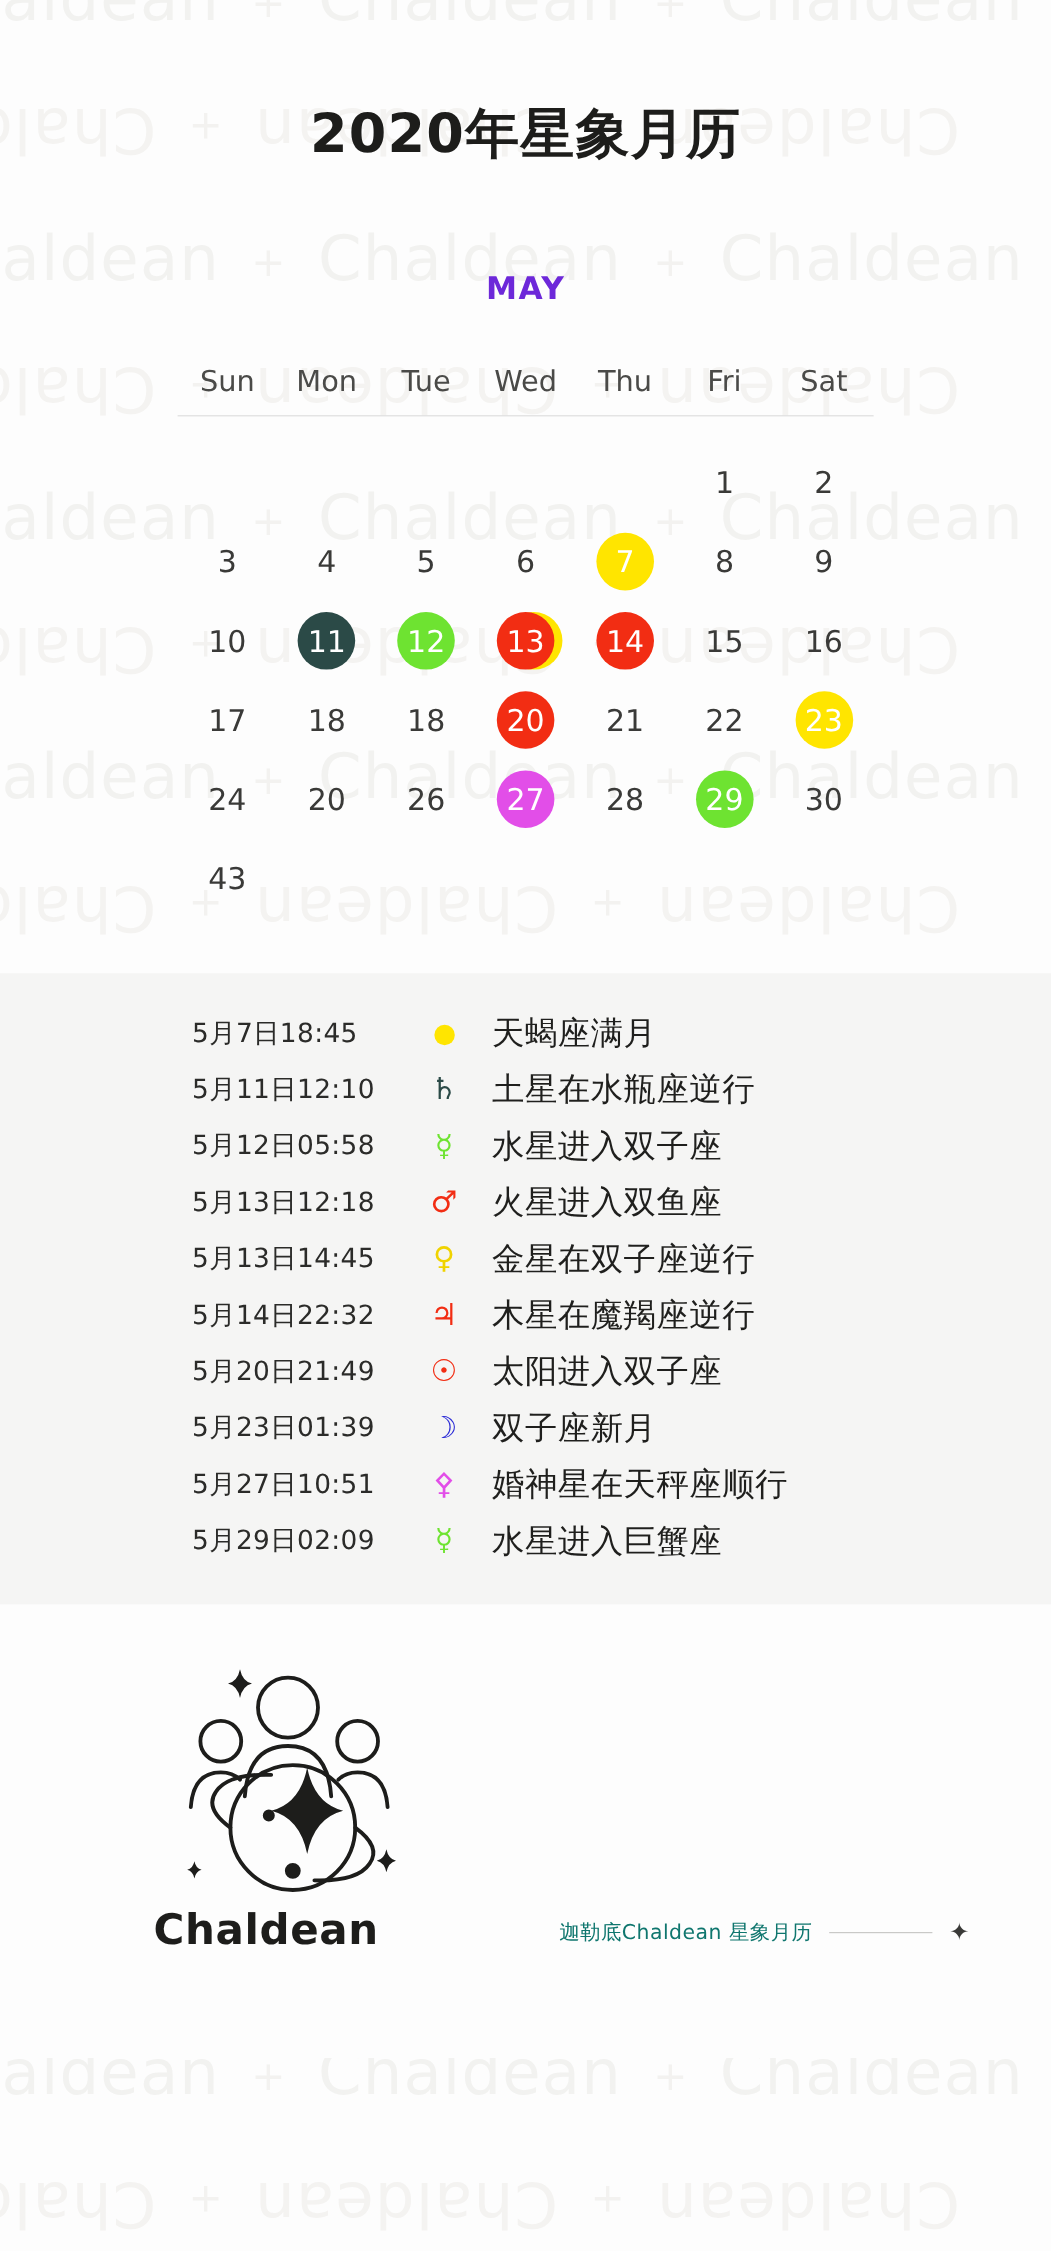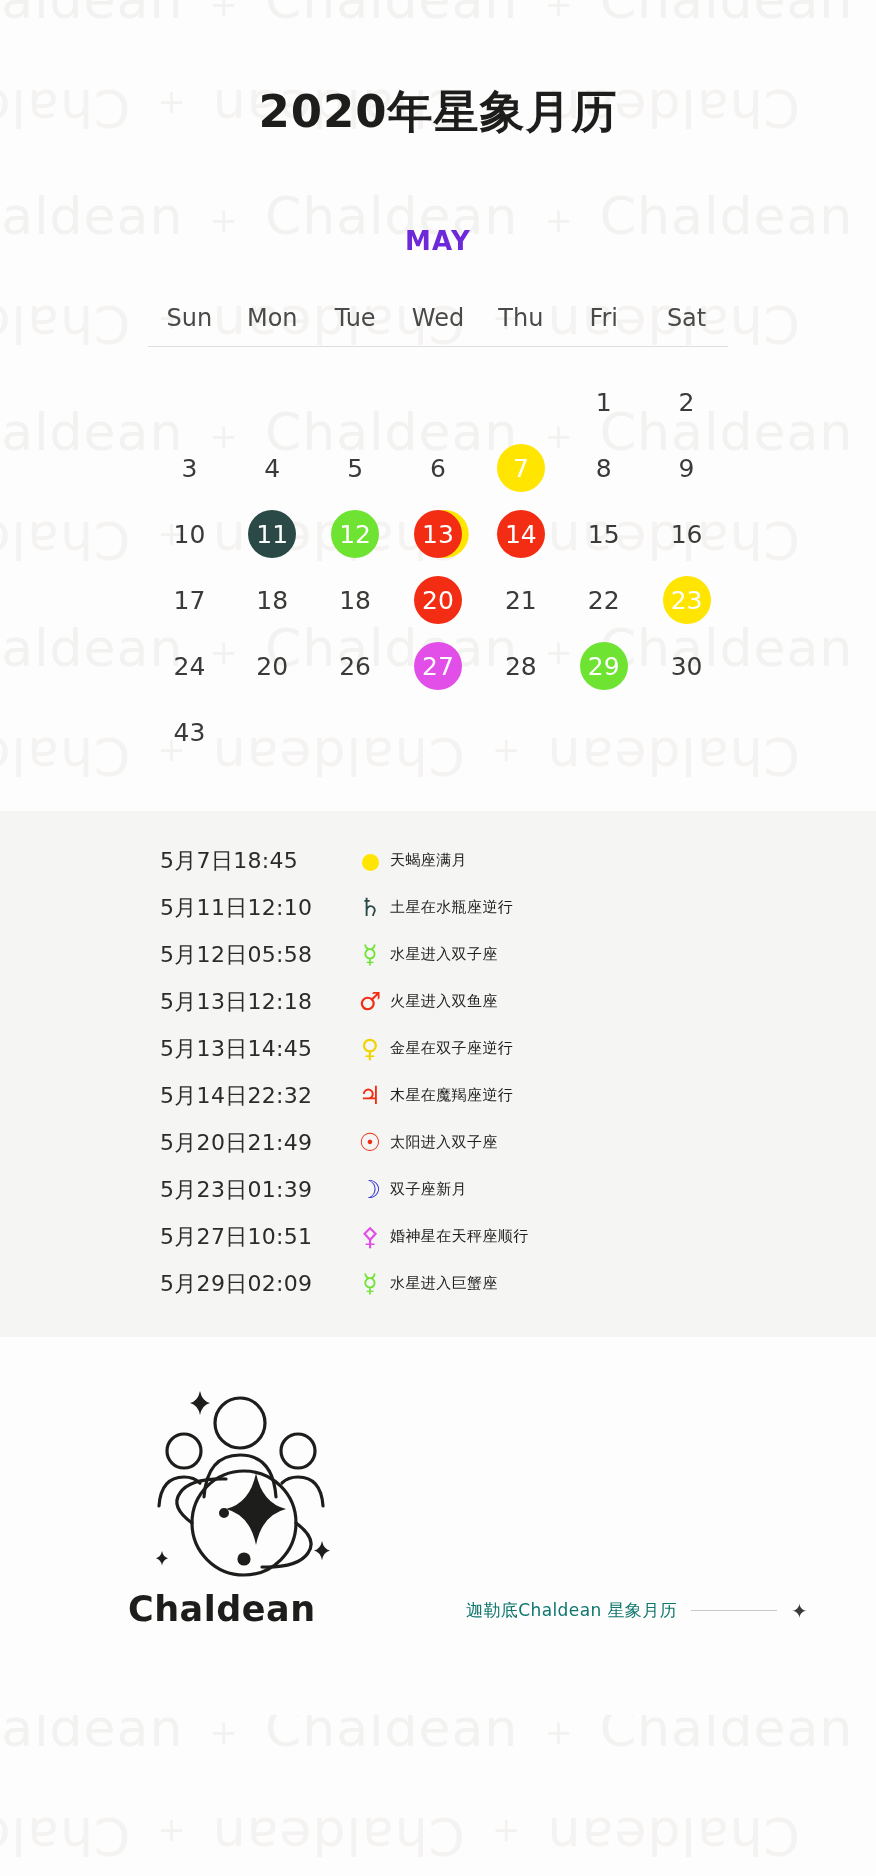--- a/index.html
+++ b/index.html
@@ -137,24 +137,25 @@
   }
   .ev-sym {
     width: 40px;
     flex: 0 0 auto;
     text-align: center;
     font-size: 25px;
     line-height: 1;
     font-family: "DejaVu Sans", sans-serif;
   }
   .ev-name {
-    font-size: 15px;
+    font-size: 27px;
     color: #1f1f1d;
     font-family: "DejaVu Sans", sans-serif;
     letter-spacing: 0.4px;
+    margin-left: 20px;
   }
   .ev-sym .mdot {
     display: inline-block;
     width: 17px; height: 17px;
     border-radius: 50%;
     background: #ffe500;
     vertical-align: middle;
   }
 
   

